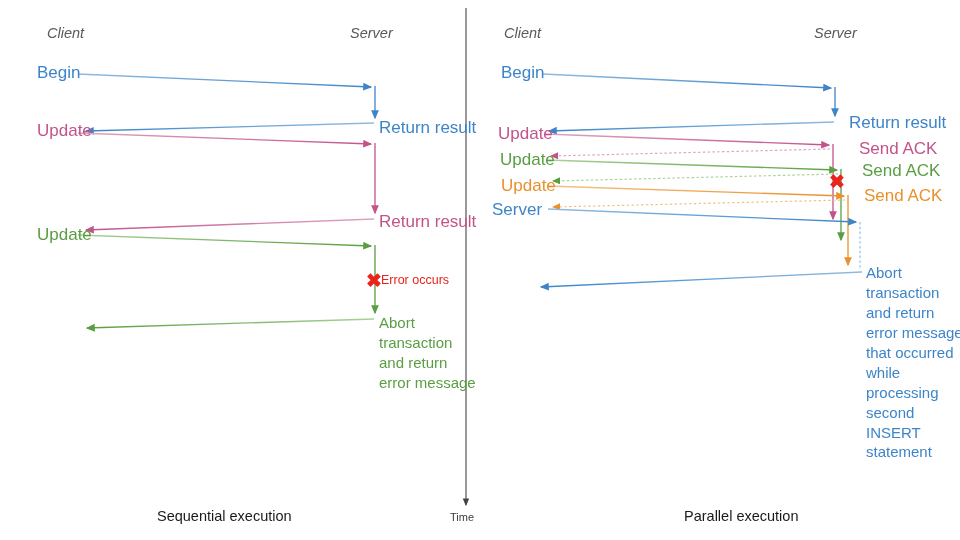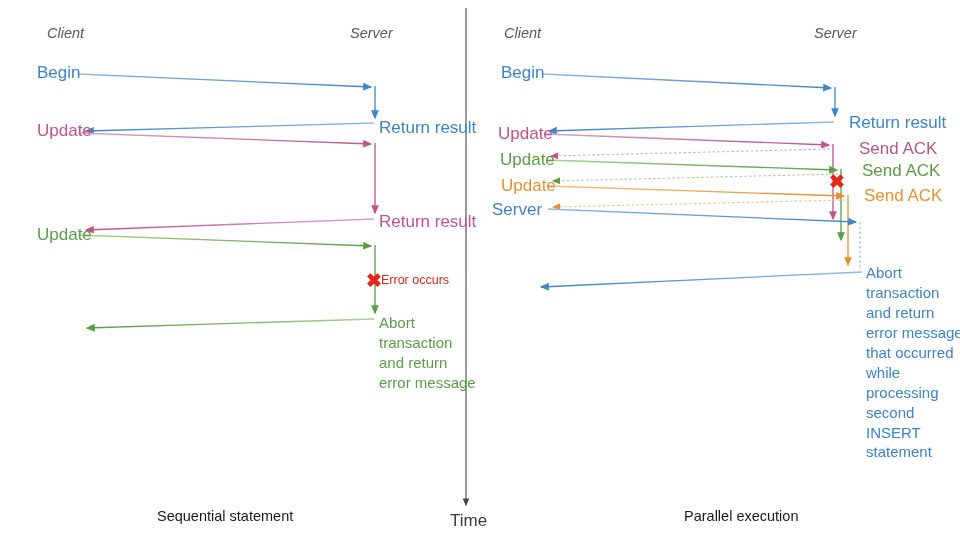--- a/index.html
+++ b/index.html
@@ -5,21 +5,21 @@
   html,body{margin:0;padding:0;background:#ffffff;}
   body{width:960px;height:540px;overflow:hidden;
        font-family:"Liberation Sans","DejaVu Sans",sans-serif;}
   #stage{position:relative;width:960px;height:380px;}
   svg.layer{position:absolute;left:0;top:0;width:960px;height:540px;}
   .lbl{position:absolute;white-space:pre;line-height:1.18;}
   .hdr{font-size:14.5px;font-style:italic;color:#595959;}
   .cap{font-size:14.5px;color:#1a1a1a;}
   .msg{font-size:17px;}
   .multi{font-size:15px;line-height:1.33;}
-  .timelbl{font-size:17px;color:#3c3c3c;}
+  .timelbl{font-size:11px;color:#3c3c3c;}
   .errlbl{font-size:12.5px;color:#e8241b;text-align:center;}
   .xmark{position:absolute;font-size:19px;font-weight:bold;color:#e8241b;
          font-family:"Liberation Sans",sans-serif;line-height:1;}
 </style>
 </head>
 <body>
 
 <div id="stage">
 
   <svg class="layer" viewBox="0 0 960 540">
@@ -119,21 +119,21 @@
   <div class="lbl msg" style="left:37px;top:225px;color:#5a9e43;">Update</div>
 
   <div class="xmark" style="left:366px;top:271px;">✖</div>
   <div class="lbl errlbl" style="left:381px;top:273px;">Error occurs</div>
 
   <div class="lbl multi" style="left:379px;top:313px;color:#5a9e43;">Abort
 transaction
 and return
 error message</div>
 
-  <div class="lbl cap" style="left:157px;top:508px;">Sequential statement</div>
+  <div class="lbl cap" style="left:157px;top:508px;">Sequential execution</div>
 
   <div class="lbl timelbl" style="left:450px;top:511px;">Time</div>
 
   <div class="lbl hdr" style="left:504px;top:25px;">Client</div>
   <div class="lbl hdr" style="left:814px;top:25px;">Server</div>
 
   <div class="lbl msg" style="left:501px;top:63px;color:#3d85c8;">Begin</div>
   <div class="lbl msg" style="left:849px;top:113px;color:#3d85c8;">Return result</div>
 
   <div class="lbl msg" style="left:498px;top:124px;color:#c2548a;">Update</div>

